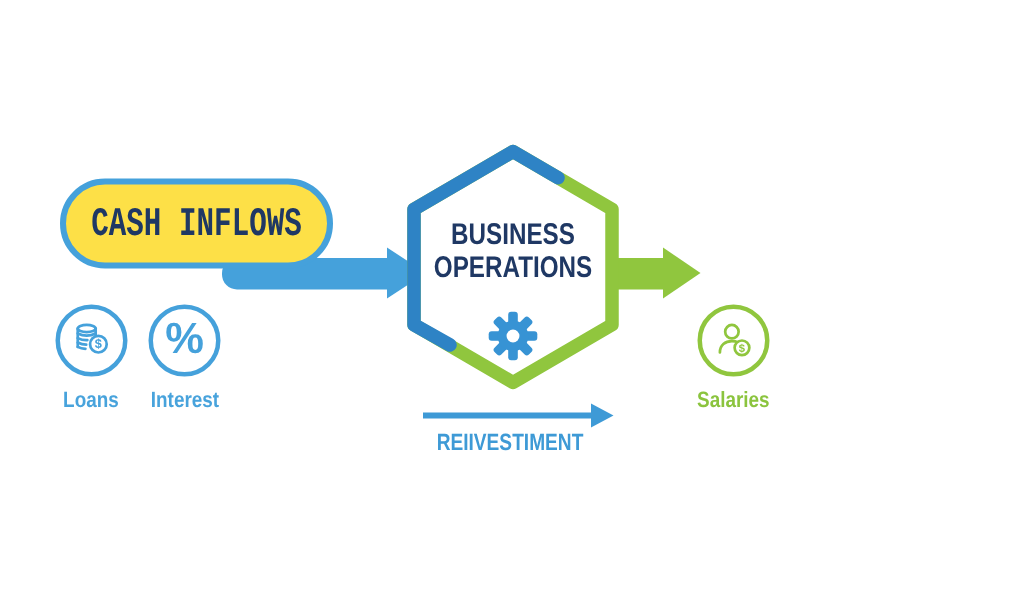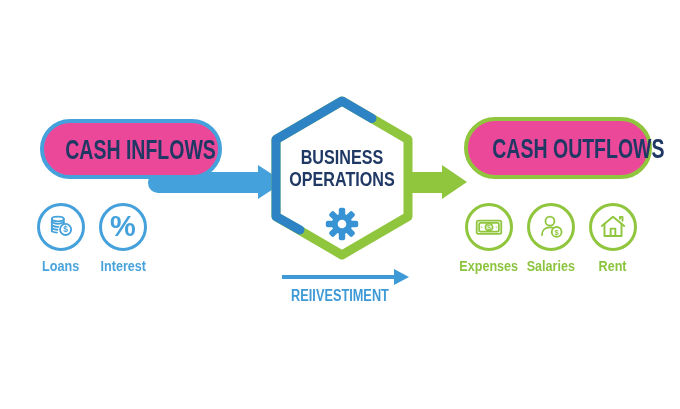--- a/index.html
+++ b/index.html
@@ -9,24 +9,25 @@
   }
   .stage{
     position:relative;
     width:680px;height:409px;
     background:#ffffff;
     overflow:hidden;
   }
   
   .pill{
     position:absolute;
-    background:#ec4899;
-    display:flex;align-items:center;
+    background:#fde047;
+    display:flex;align-items:center;justify-content:center;
     box-sizing:border-box;
     z-index:3;
+    font-family:Liberation Mono, monospace;
   }
   .pill-inflows{
     left:40px;top:119px;width:182px;height:60px;
     border:4px solid #45A1DB;border-radius:32px;
   }
   .pill-outflows{
     left:464px;top:117px;width:188px;height:62px;
     border:4px solid #90C63E;border-radius:33px;
   }
   .pill-title{
@@ -91,23 +92,20 @@
   <div class="arrow-shaft shaft-in"></div>
   <div class="head head-in"></div>
 
   <div class="arrow-shaft shaft-out"></div>
   <div class="head head-out"></div>
 
   <div class="pill pill-inflows">
     <span class="pill-title">CASH INFLOWS</span>
   </div>
 
-  <div class="pill pill-outflows">
-    <span class="pill-title">CASH OUTFLOWS</span>
-  </div>
 
   <svg class="hex-svg" width="156" height="178" viewBox="264 89 156 178">
     <polygon points="342,101 408,139.5 408,216.5 342,255 276,216.5 276,139.5" fill="#ffffff" stroke="#90C63E" stroke-width="9" stroke-linejoin="round"></polygon>
     <polyline points="300,230 276,216.5 276,139.5 342,101 372,118.5" fill="none" stroke="#2E83C5" stroke-width="9" stroke-linejoin="round" stroke-linecap="round"></polyline>
   </svg>
   <div class="hex-text">
     <div>BUSINESS</div>
     <div>OPERATIONS</div>
   </div>
 
@@ -148,51 +146,27 @@
         <span class="pct">%</span>
       </div>
       <div class="icon-label label-blue">Interest</div>
     </div>
   </div>
 
   <div class="icon-row row-out">
     <div class="icon-col">
       <div class="circle circle-green">
         <svg width="32" height="32" viewBox="0 0 30 30" fill="none" stroke="#90C63E" stroke-width="1.7" stroke-linecap="round" stroke-linejoin="round">
-          <rect x="3.5" y="9" width="23" height="12.5" rx="1.5"></rect>
-          <rect x="5.8" y="11.2" width="18.4" height="8.1" rx="1"></rect>
-          <circle cx="15" cy="15.2" r="3.3" fill="#ffffff"></circle>
-          <text x="15" y="17.4" text-anchor="middle" font-size="6.5" font-weight="bold" fill="#90C63E" stroke="none" font-family="Liberation Sans, sans-serif">$</text>
-          <circle cx="8.2" cy="15.2" r="0.6" fill="#90C63E" stroke="none"></circle>
-          <circle cx="21.8" cy="15.2" r="0.6" fill="#90C63E" stroke="none"></circle>
-        </svg>
-      </div>
-      <div class="icon-label label-green">Expenses</div>
-    </div>
-    <div class="icon-col">
-      <div class="circle circle-green">
-        <svg width="32" height="32" viewBox="0 0 30 30" fill="none" stroke="#90C63E" stroke-width="1.7" stroke-linecap="round" stroke-linejoin="round">
           <circle cx="14" cy="9.5" r="4.2"></circle>
           <path d="M6.5 22.5c0-4.6 3.3-7.1 7.5-7.1 2.7 0 5 1.1 6.3 3"></path>
           <circle cx="20.3" cy="19.6" r="4.6" fill="#ffffff"></circle>
           <text x="20.3" y="22.1" text-anchor="middle" font-size="7" font-weight="bold" fill="#90C63E" stroke="none" font-family="Liberation Sans, sans-serif">$</text>
         </svg>
       </div>
       <div class="icon-label label-green">Salaries</div>
-    </div>
-    <div class="icon-col">
-      <div class="circle circle-green">
-        <svg width="32" height="32" viewBox="0 0 30 30" fill="none" stroke="#90C63E" stroke-width="1.8" stroke-linecap="round" stroke-linejoin="round">
-          <path d="M21.5 7.2v-1.7h2.4v3.7"></path>
-          <path d="M4.5 14 L15 5.5 L25.5 14"></path>
-          <path d="M7 12.3 V23.5 H23 V12.3"></path>
-          <rect x="12.8" y="16.5" width="4.4" height="7"></rect>
-        </svg>
-      </div>
-      <div class="icon-label label-green">Rent</div>
     </div>
   </div>
 
   <div class="reinv-line"></div>
   <div class="reinv-head"></div>
   <div class="reinv-label">REIIVESTIMENT</div>
 
 </div>
 
 </body></html>

